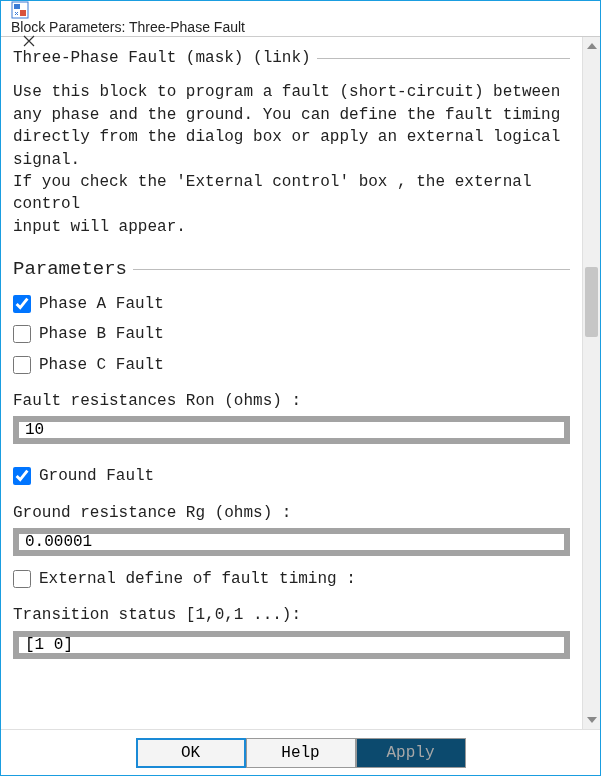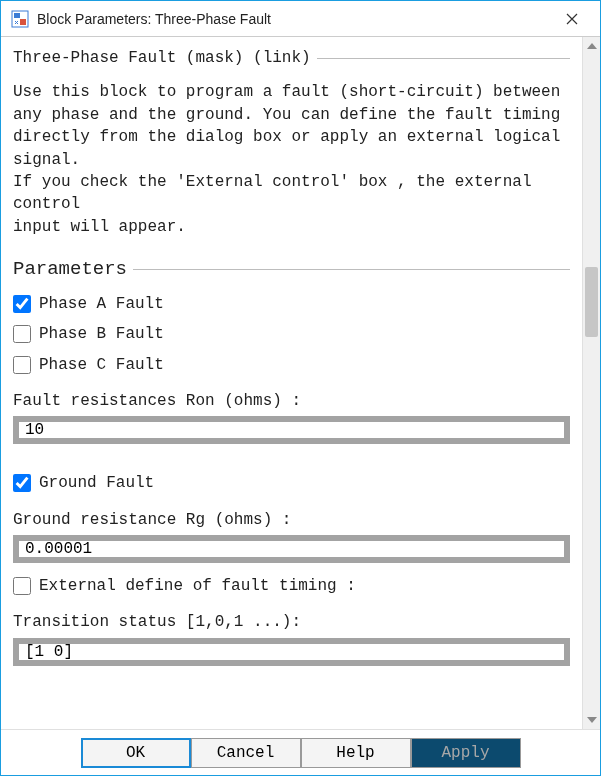--- a/index.html
+++ b/index.html
@@ -17,24 +17,24 @@
     border: 1px solid #1a9de0;
     width: 601px;
     height: 776px;
     display: flex;
     flex-direction: column;
     background: #fff;
   }
   .titlebar {
     height: 36px;
     display: flex;
-    align-items: center;
     padding: 0 10px;
     border-bottom: 1px solid #ccc;
     background: #fff;
+    flex-direction: column;
   }
   .titlebar .icon {
     width: 18px;
     height: 18px;
     margin-right: 8px;
     display: inline-block;
   }
   .titlebar .title {
     flex: 1;
     font-family: "Microsoft YaHei", "Segoe UI", sans-serif;
@@ -209,21 +209,21 @@
         </label>
 
         <label class="chk-row">
           <input type="checkbox" style="">
           <span>Phase C Fault</span>
         </label>
 
         <div class="field-label">Fault resistances  Ron (ohms) :</div>
         <input type="text" class="text-input" value="10" style="">
 
-        <label class="chk-row" style="margin-top:24px">
+        <label class="chk-row" style="margin-top:17px">
           <input type="checkbox" checked="" style="">
           <span>Ground Fault</span>
         </label>
 
         <div class="field-label">Ground resistance Rg (ohms) :</div>
         <input type="text" class="text-input" value="0.00001" style="">
 
         <label class="chk-row" style="margin-top:8px">
           <input type="checkbox" style="">
           <span>External define of fault timing :</span>
@@ -246,18 +246,17 @@
       <div class="arrow-down" style="position:absolute;bottom:0;left:0;right:0">
         <svg viewBox="0 0 10 6" width="10" height="6">
             <path d="M0 0 L5 6 L10 0 Z" fill="#888"></path>
           </svg>
       </div>
     </div>
   </div>
 
   <div class="button-bar">
     <button class="btn default-btn">OK</button>
-    <button class="btn">Cancel</button>
     <button class="btn">Help</button>
     <button class="btn disabled">Apply</button>
   </div>
 
 </div>
 
 </body></html>

